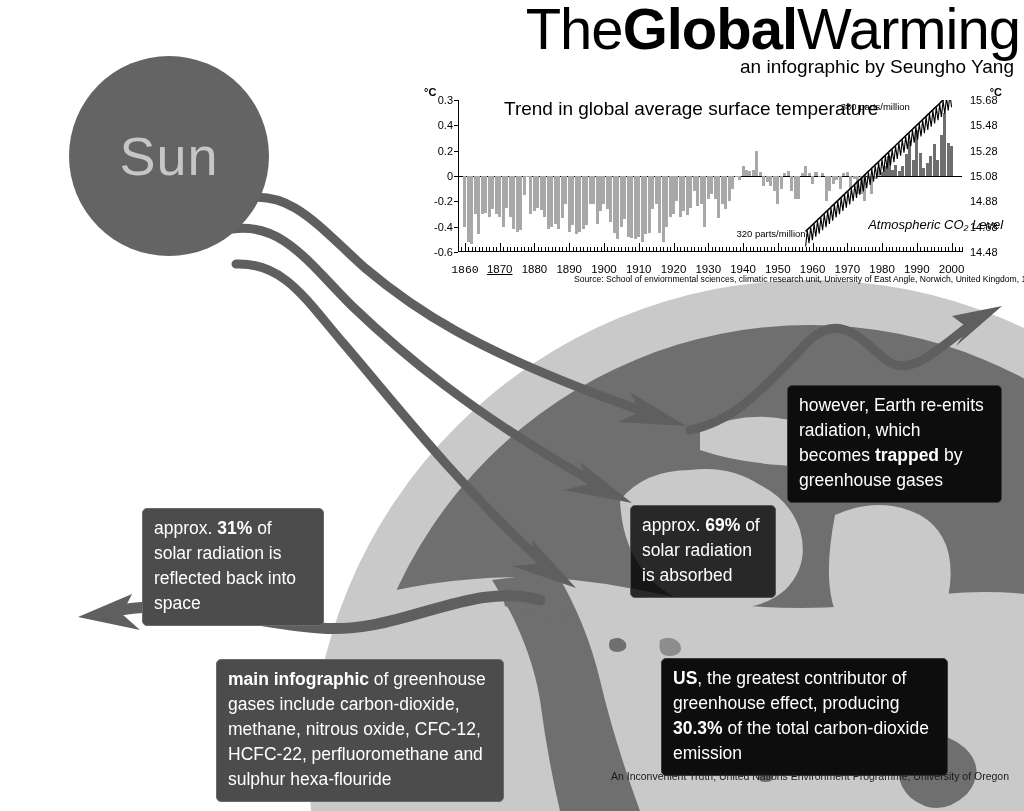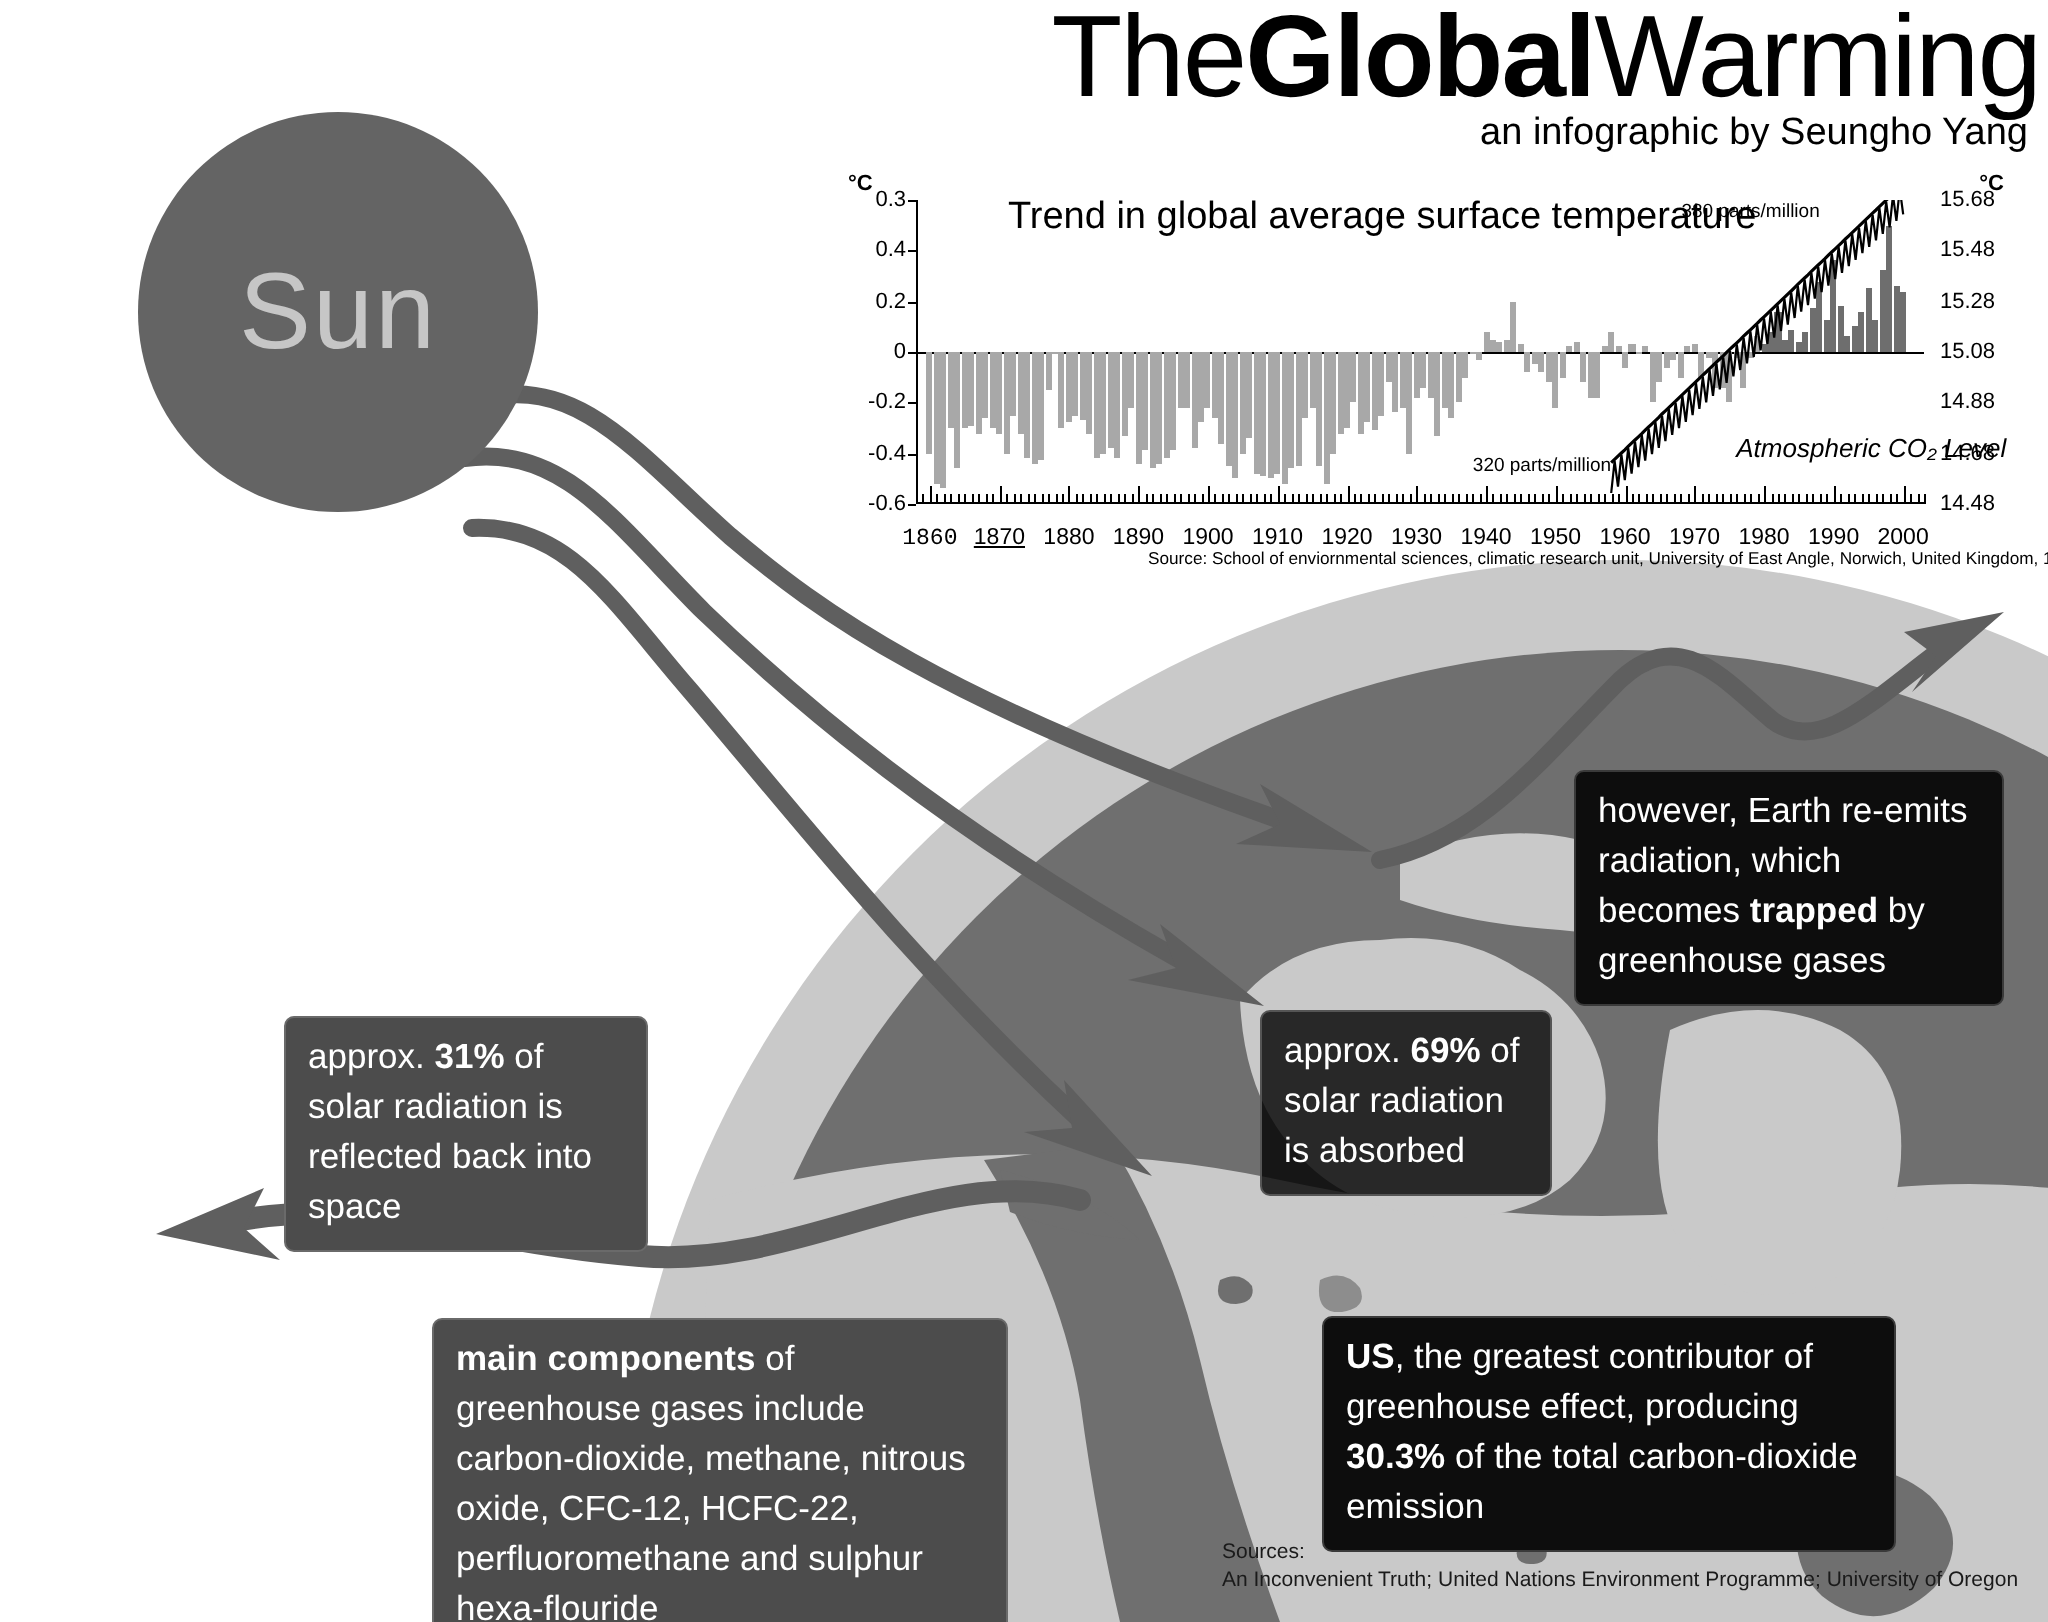--- a/index.html
+++ b/index.html
@@ -497,25 +497,24 @@
 
   <div class="callout cal-mid" id="box-31">
     <span>approx. </span><b>31%</b><span> of solar radiation is reflected back into space</span>
   </div>
 
   <div class="callout cal-trans" id="box-69">
     <span>approx. </span><b>69%</b><span> of solar radiation is absorbed</span>
   </div>
 
   <div class="callout cal-mid" id="box-main">
-    <b>main components</b><span> of greenhouse gases include carbon-dioxide, methane, nitrous oxide, CFC-12, HCFC-22, perfluoromethane and sulphur hexa-flouride</span>
+    <b>main infographic</b><span> of greenhouse gases include carbon-dioxide, methane, nitrous oxide, CFC-12, HCFC-22, perfluoromethane and sulphur hexa-flouride</span>
   </div>
 
   <div class="callout cal-dark" id="box-us">
     <b>US</b><span>, the greatest contributor of greenhouse effect, producing </span><b>30.3%</b><span> of the total carbon-dioxide emission</span>
   </div>
 
   <div id="sources">
-    <div>Sources:</div>
     <div><span class="it">An Inconvenient Truth</span><span>; United Nations Environment Programme; University of Oregon</span></div>
   </div>
 
 </div>
 
 </body></html>

